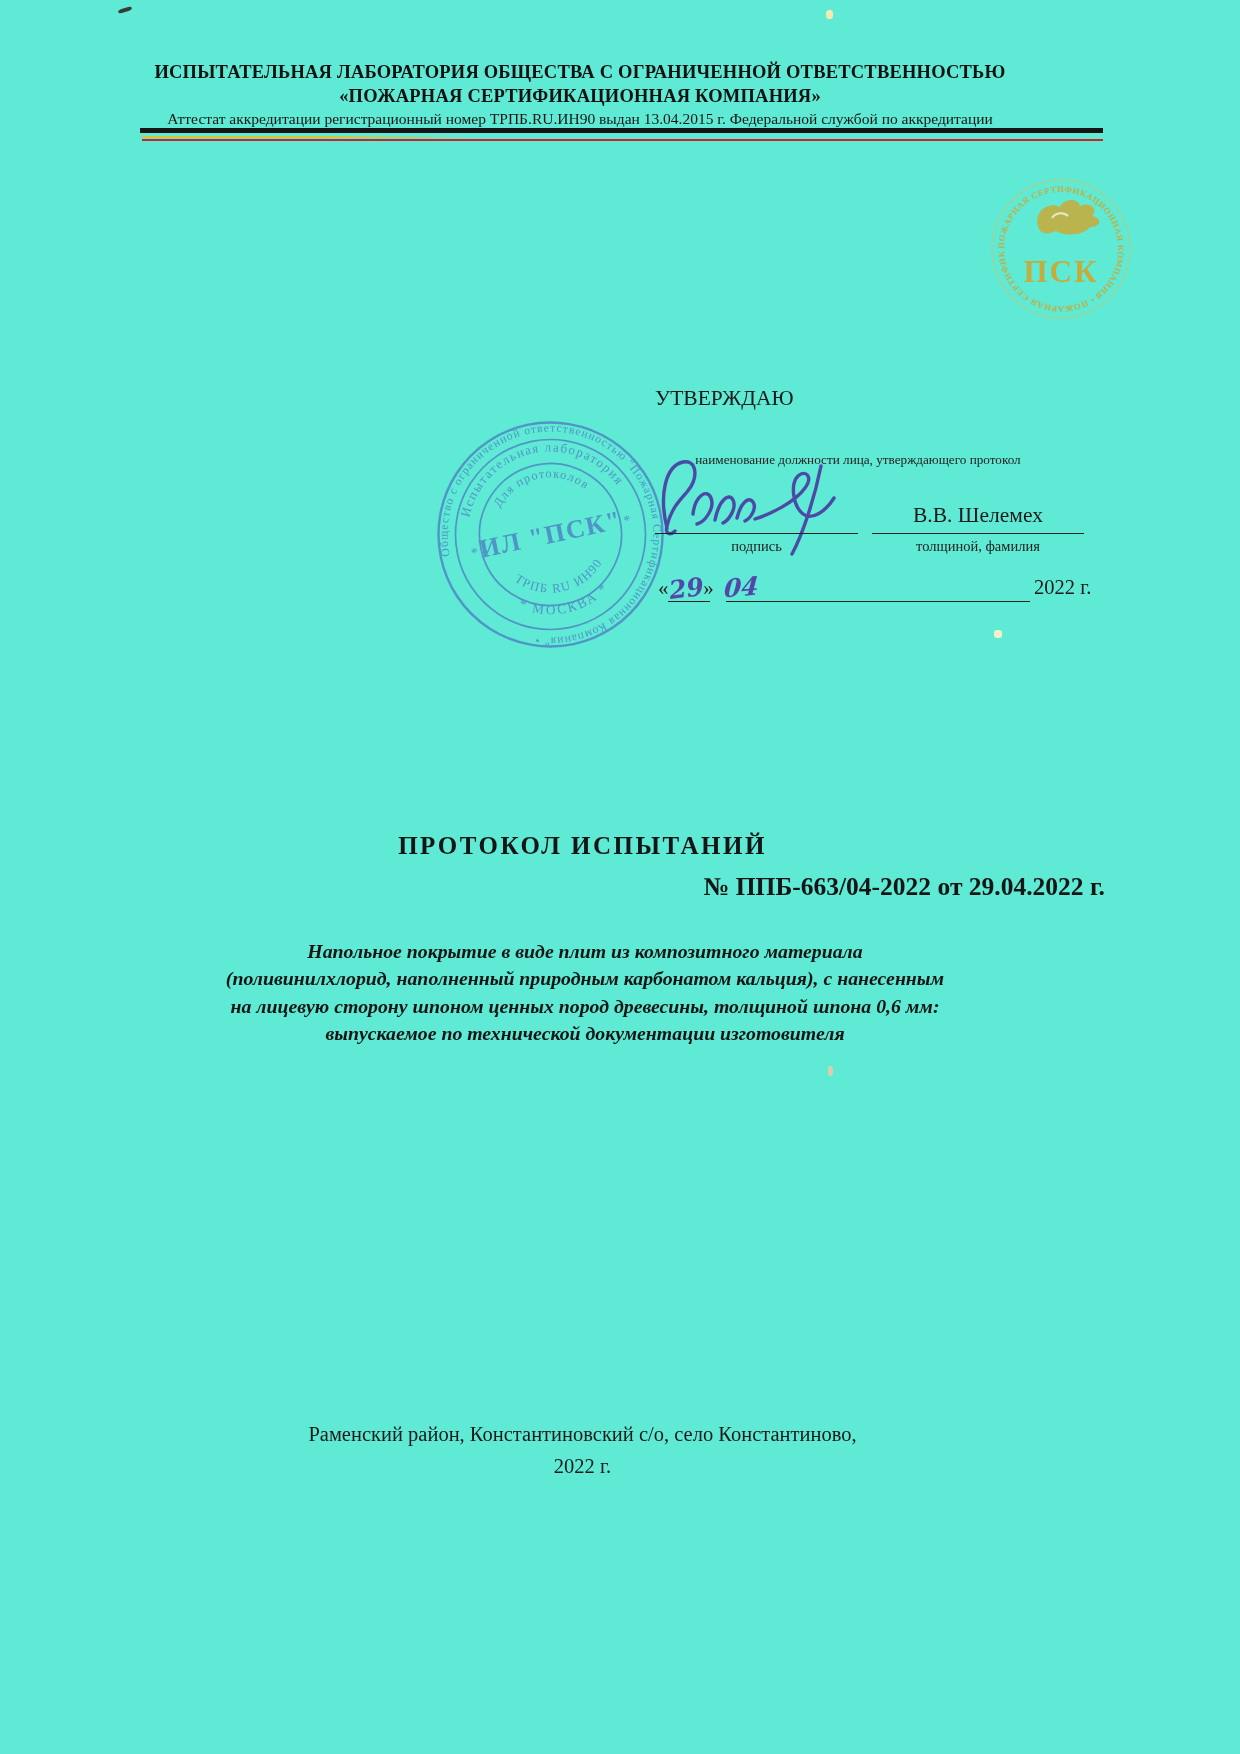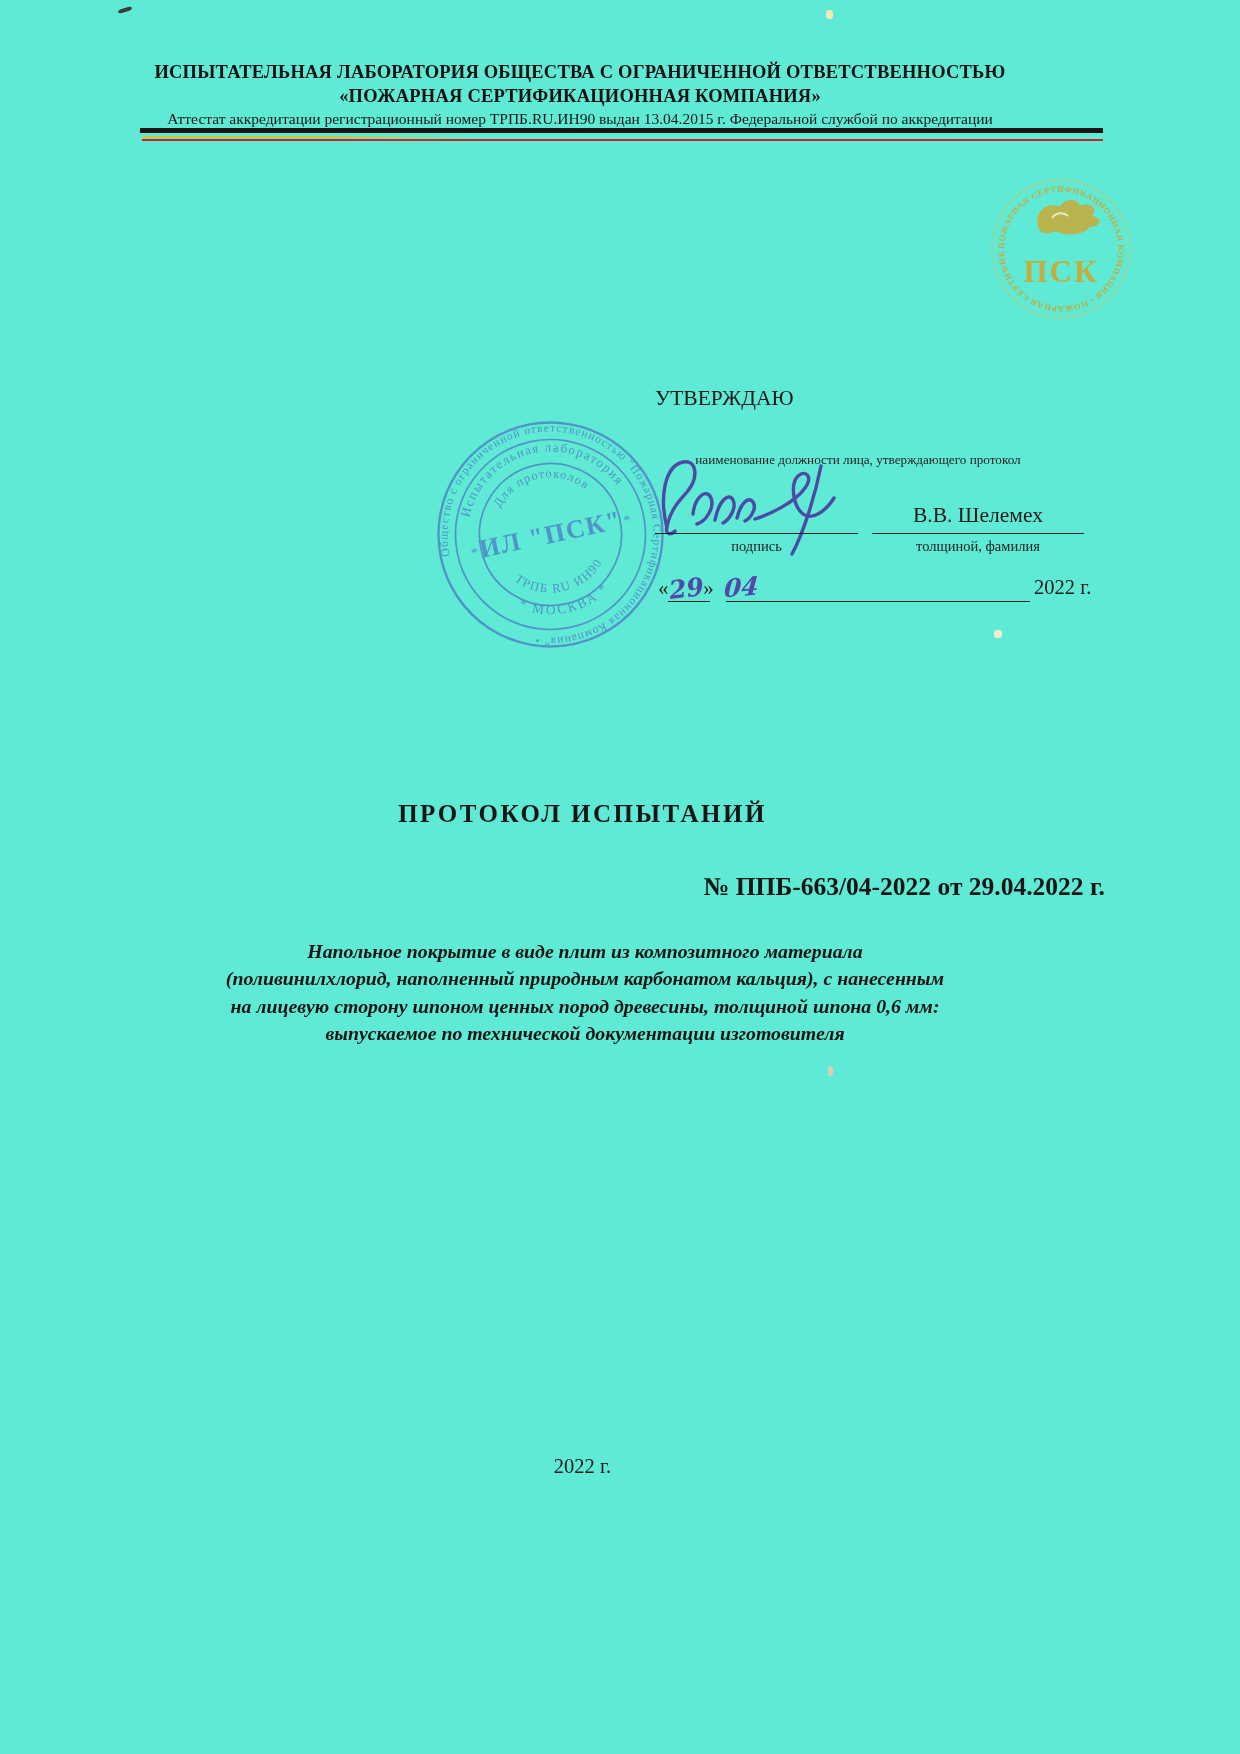--- a/index.html
+++ b/index.html
@@ -30,21 +30,21 @@
   .name-cap{left:872px;top:538px;width:212px;text-align:center;font-size:14.5px;color:#222;}
   .date-row{left:658px;top:572px;font-size:21px;color:#1a1a1a;white-space:nowrap;}
   .hand{font-family:"DejaVu Serif",serif;font-style:italic;font-weight:bold;color:#5348a8;}
   .hand-day{display:inline-block;font-size:25px;transform:rotate(-7deg);position:relative;top:2px;}
   .hand-month{display:inline-block;font-size:25px;transform:rotate(-5deg) skewX(-9deg);
     position:relative;top:1px;left:10px;}
   .day-line{left:668px;top:601px;width:42px;border-bottom:1.7px solid #222;}
   .long-line{left:726px;top:601px;width:304px;border-bottom:1.7px solid #222;}
   .date-year{left:1034px;top:576px;font-size:20.5px;color:#1a1a1a;}
   
-  .doc-title{left:60px;top:800px;width:1045px;text-align:center;font-weight:bold;
+  .doc-title{left:60px;top:832px;width:1045px;text-align:center;font-weight:bold;
     font-size:25px;letter-spacing:2.5px;color:#151515;}
   .doc-number{left:60px;top:872px;width:1045px;text-align:right;font-weight:bold;
     font-size:25.5px;color:#151515;}
   .descr{left:95px;top:938px;width:980px;text-align:center;font-weight:bold;
     font-style:italic;font-size:19.8px;line-height:27.4px;color:#141414;}
   
   .footer-loc{left:60px;top:1423px;width:1045px;text-align:center;font-size:20.5px;color:#1a1a1a;}
   .footer-year{left:60px;top:1455px;width:1045px;text-align:center;font-size:20.5px;color:#1a1a1a;}
   
   .speck{position:absolute;border-radius:40%;}
@@ -145,15 +145,16 @@
   <div class="abs doc-title">ПРОТОКОЛ ИСПЫТАНИЙ</div>
   <div class="abs doc-number">№ ППБ-663/04-2022 от 29.04.2022 г.</div>
 
   <div class="abs descr">
     <div>Напольное покрытие в виде плит из композитного материала</div>
     <div>(поливинилхлорид, наполненный природным карбонатом кальция), с нанесенным</div>
     <div>на лицевую сторону шпоном ценных пород древесины, толщиной шпона 0,6 мм:</div>
     <div>выпускаемое по технической документации изготовителя</div>
   </div>
 
+  <div class="abs footer-loc">Раменский район, Константиновский с/о, село Константиново,</div>
   <div class="abs footer-year">2022 г.</div>
 
 </div>
 
 </body></html>

